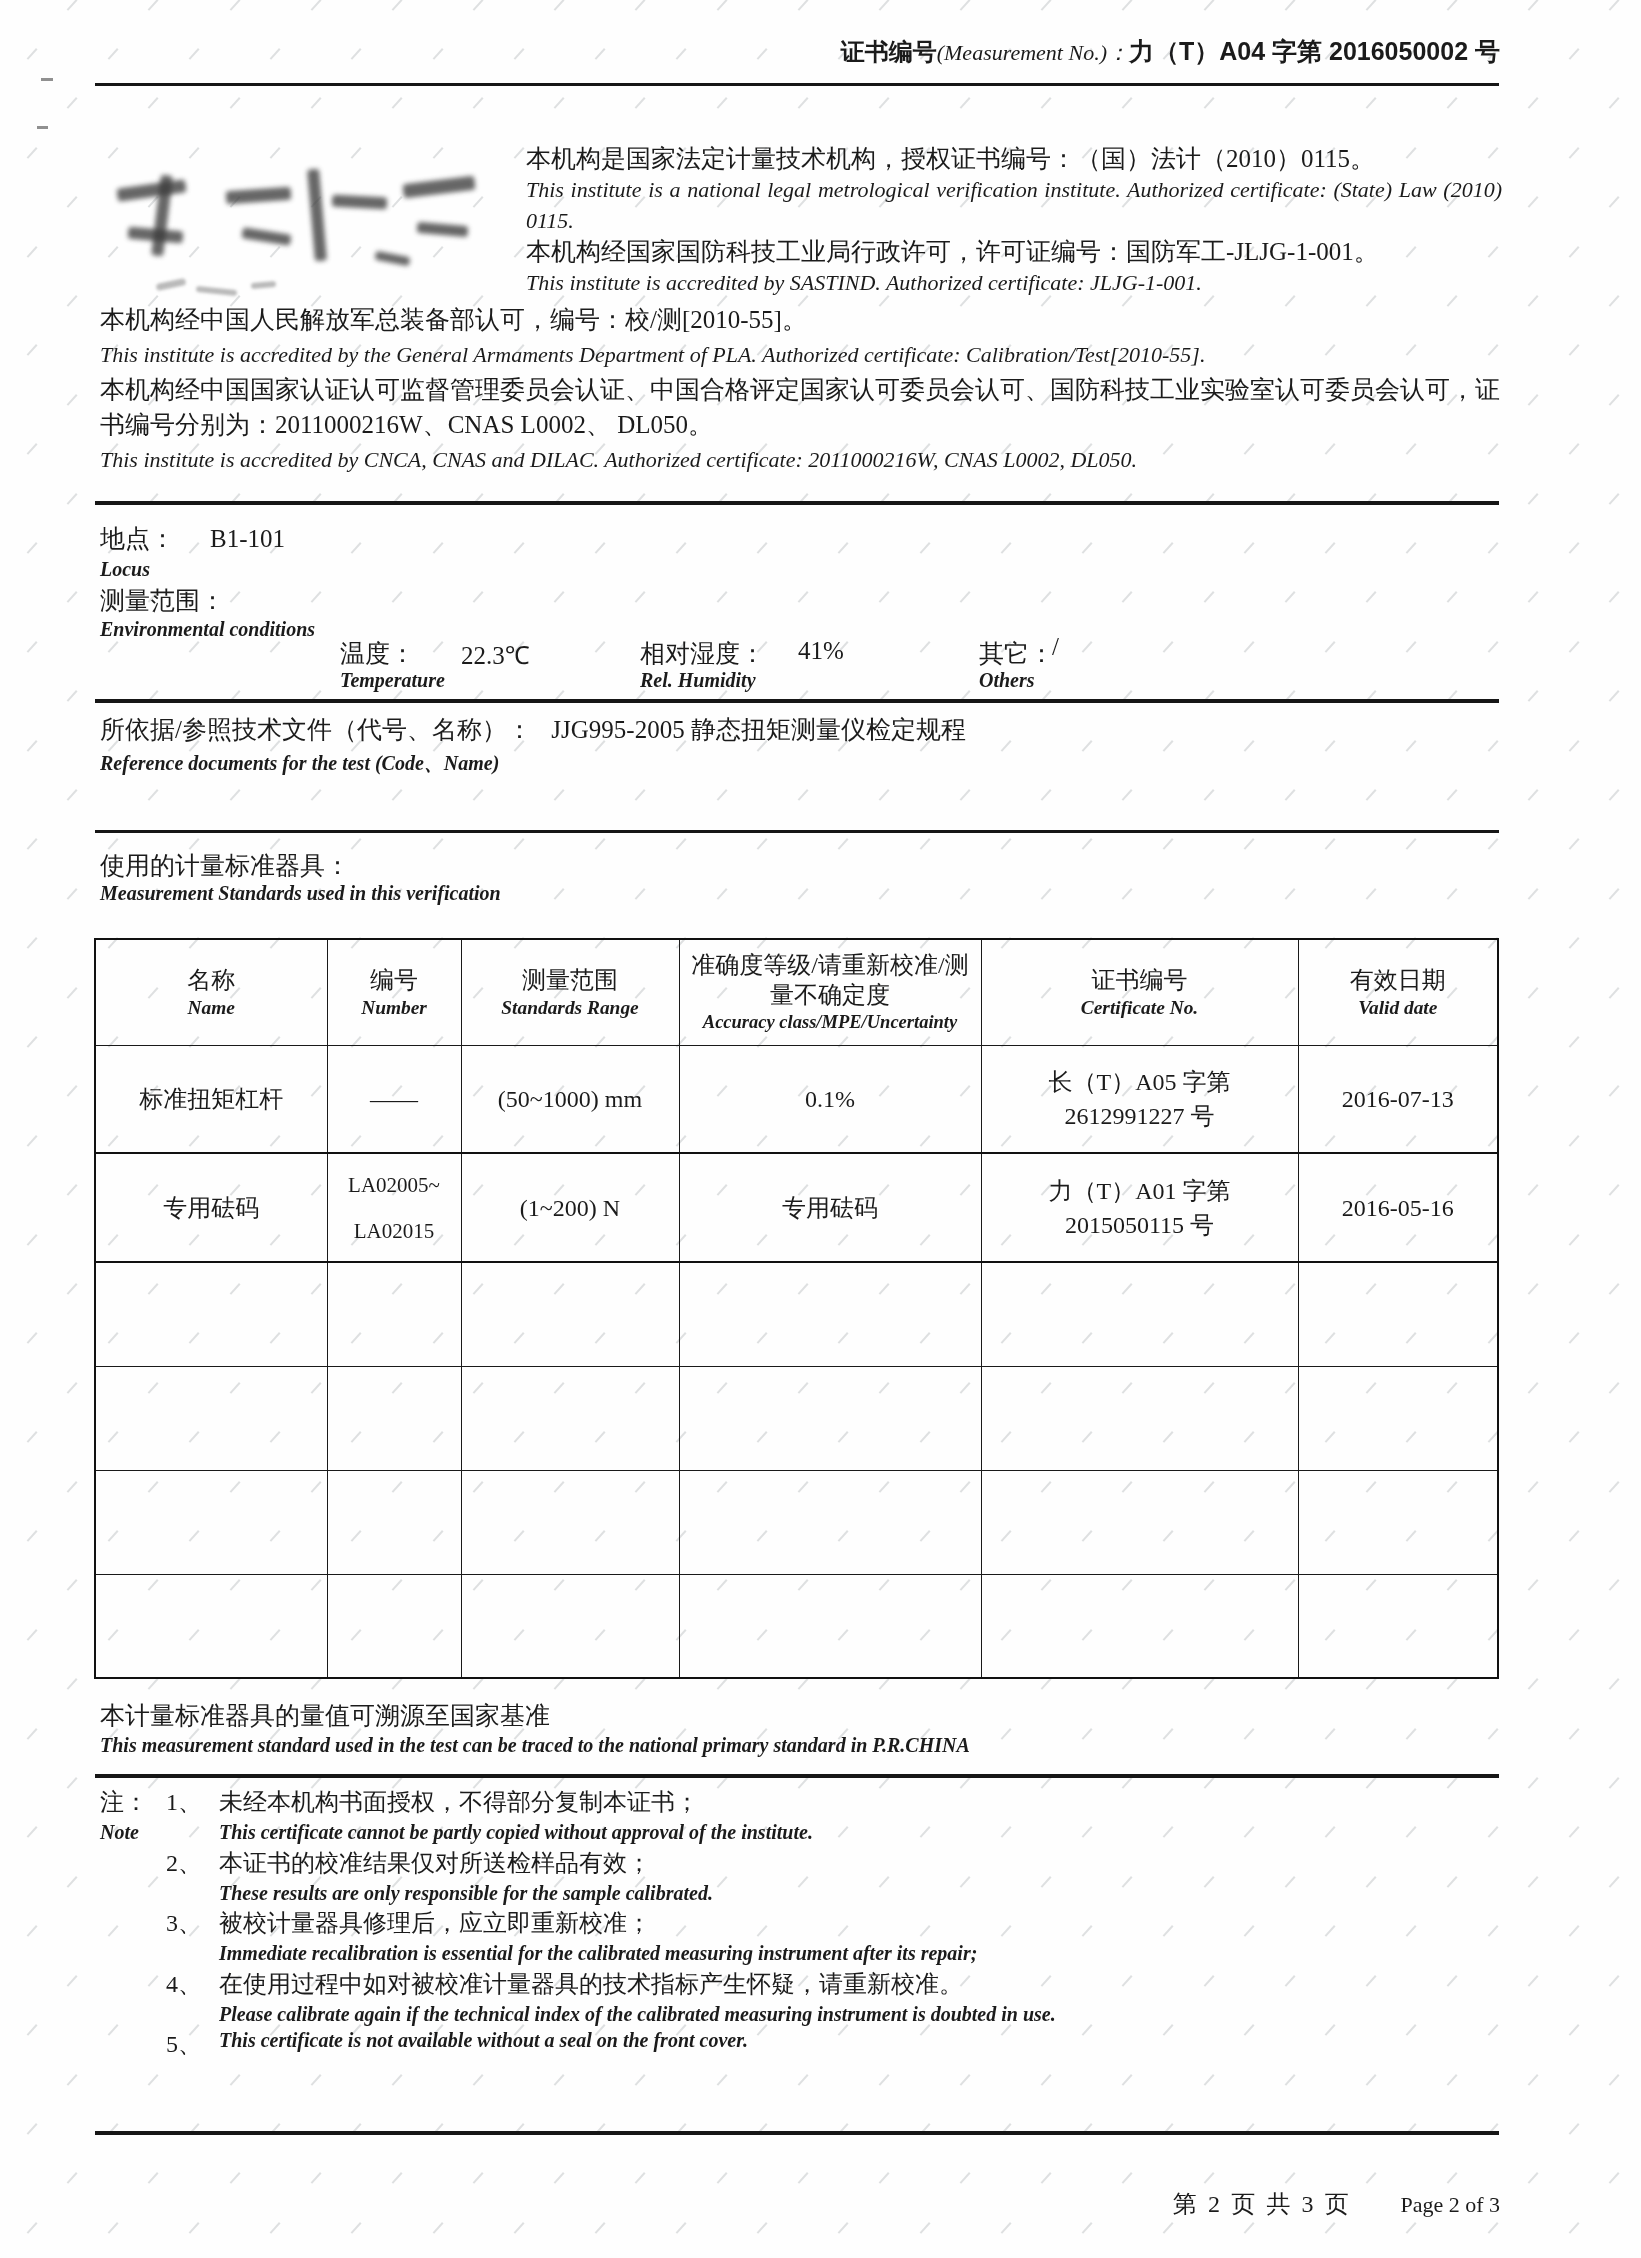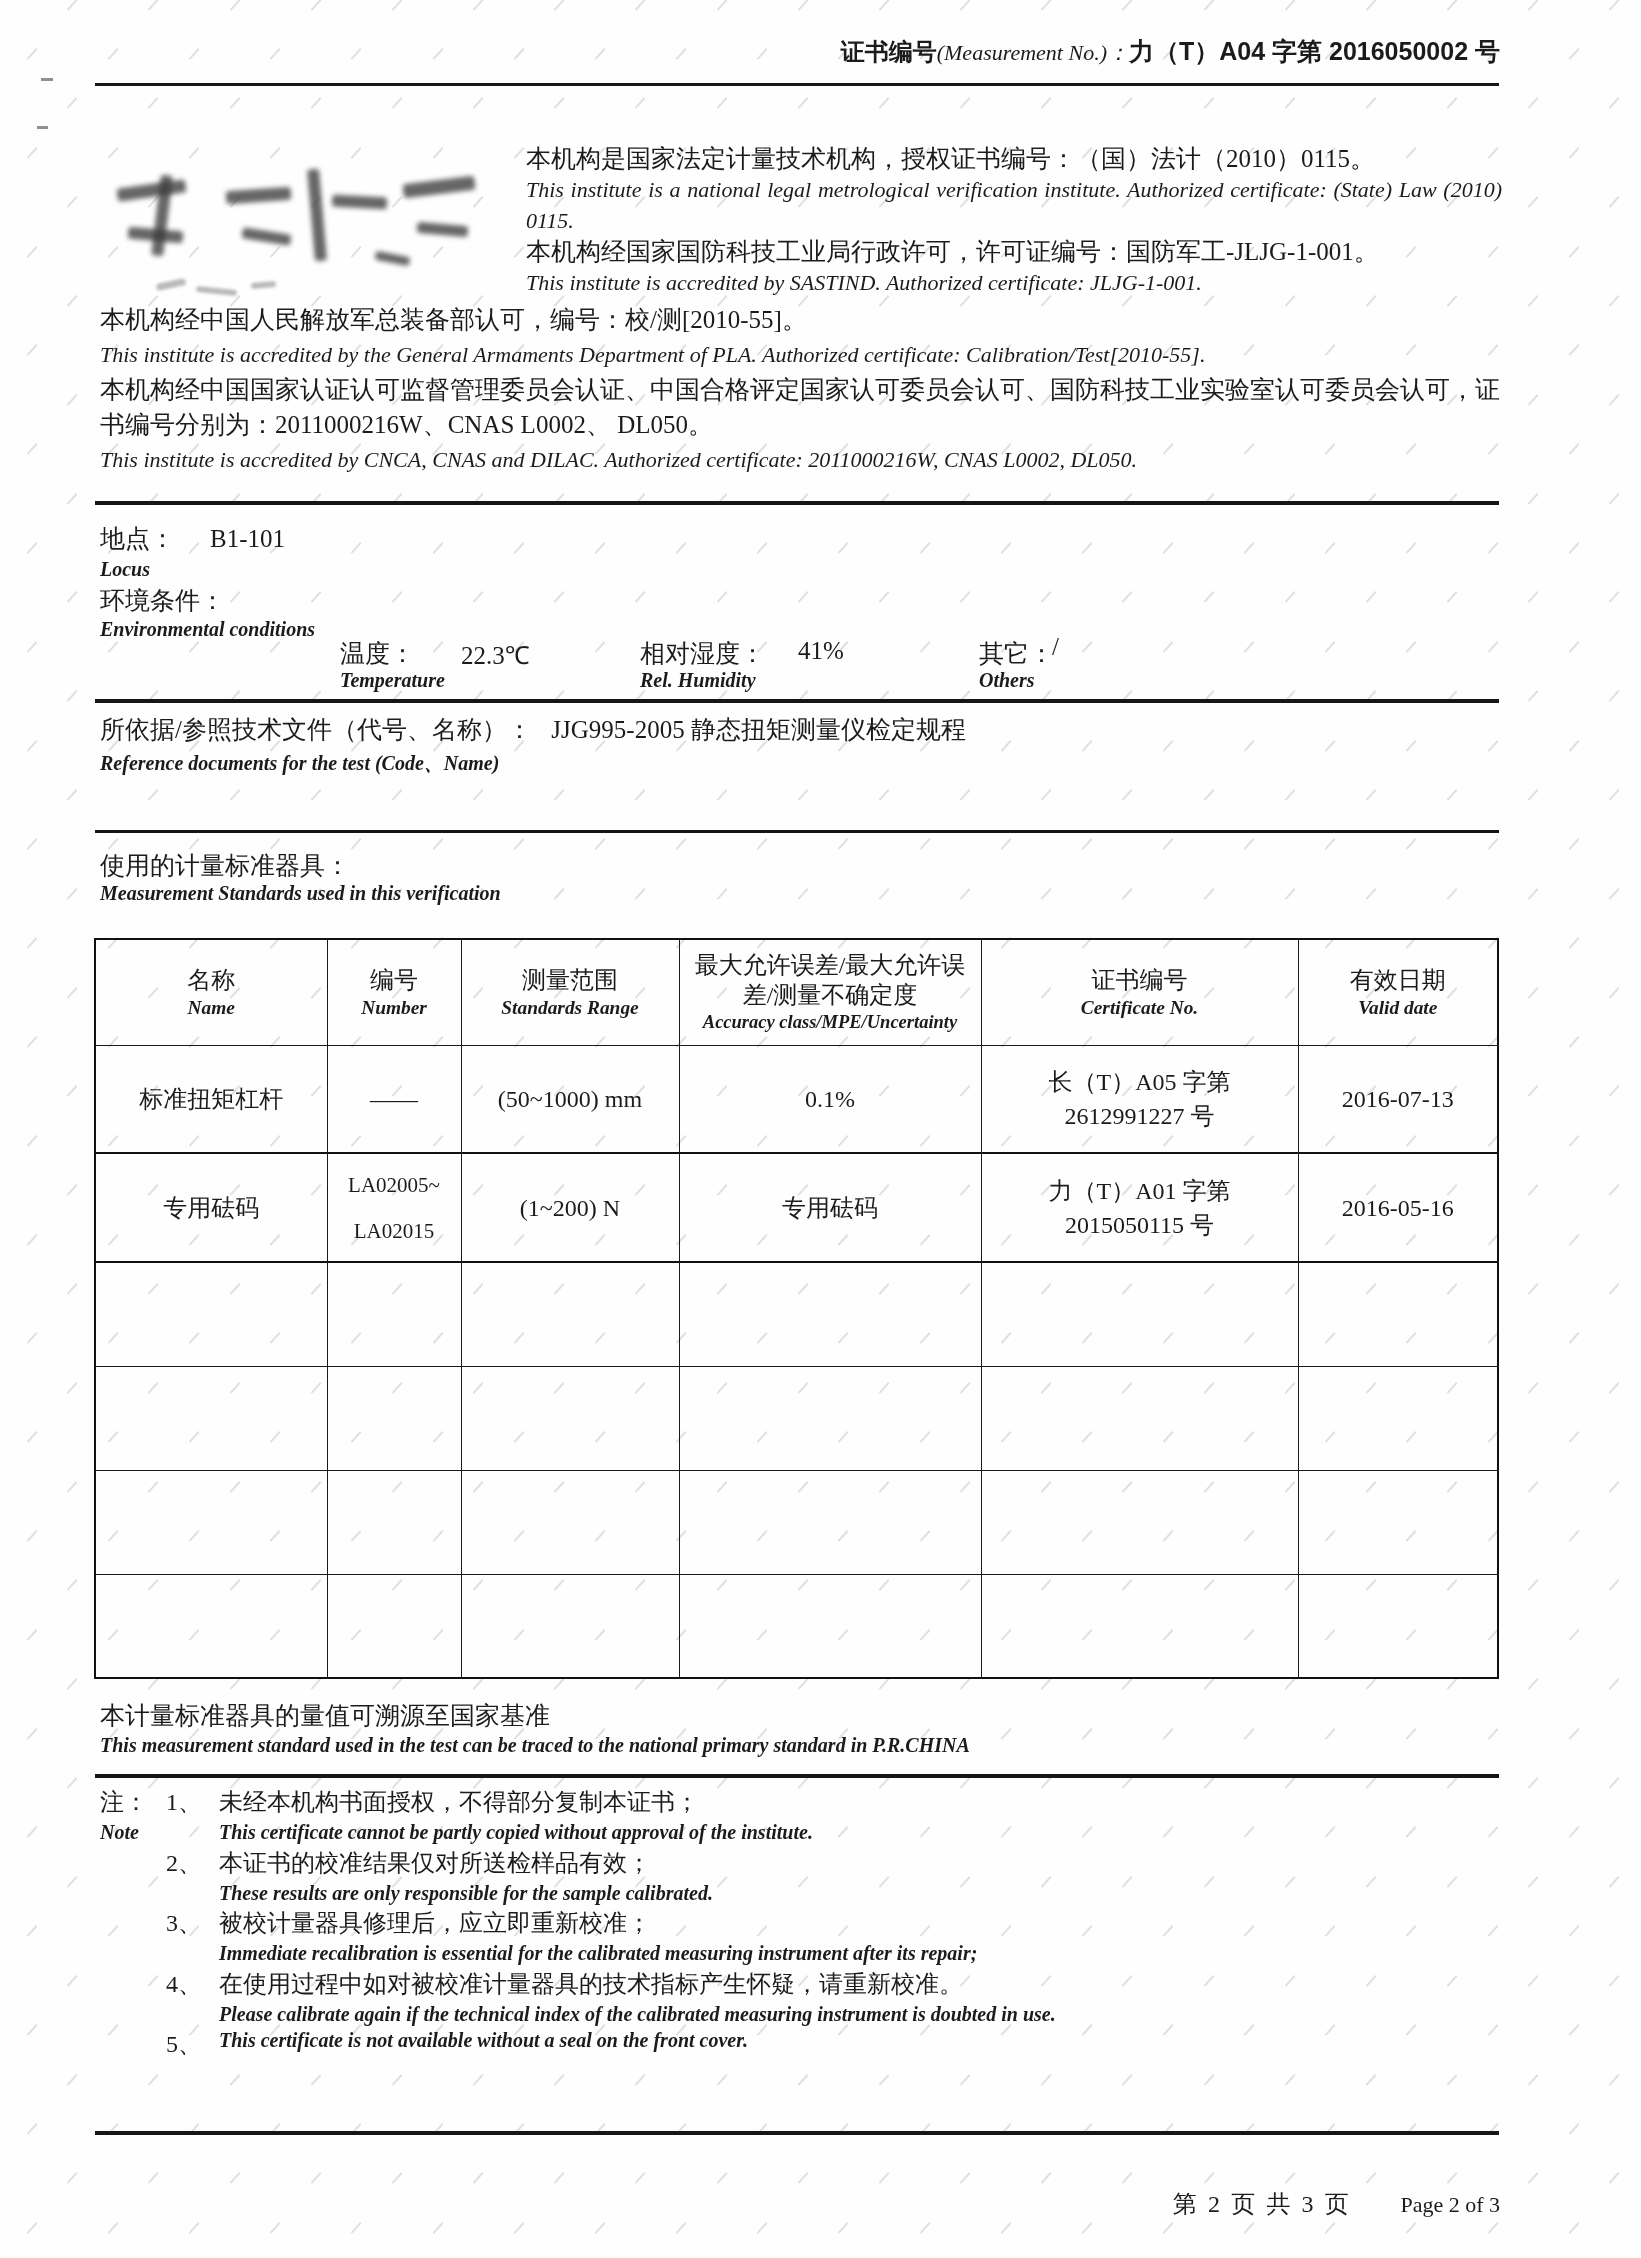--- a/index.html
+++ b/index.html
@@ -1036,21 +1036,21 @@
     <p class="cn">本机构经中国人民解放军总装备部认可，编号：校/测[2010-55]。</p>
     <p class="en">This institute is accredited by the General Armaments Department of PLA. Authorized certificate: Calibration/Test[2010-55].</p>
     <p class="cn">本机构经中国国家认证认可监督管理委员会认证、中国合格评定国家认可委员会认可、国防科技工业实验室认可委员会认可，证书编号分别为：2011000216W、CNAS L0002、 DL050。</p>
     <p class="en">This institute is accredited by CNCA, CNAS and DILAC. Authorized certificate: 2011000216W, CNAS L0002, DL050.</p>
   </div>
 
   <div class="rule r2"></div>
 
   <span class="abs lab-cn" style="left:100px;top:522px;"><span>地点：</span><span style="margin-left:35px;">B1-101</span></span>
   <span class="abs lab-en" style="left:100px;top:558px;">Locus</span>
-  <span class="abs lab-cn" style="left:100px;top:584px;">环境条件：</span>
+  <span class="abs lab-cn" style="left:100px;top:584px;">测量范围：</span>
   <span class="abs lab-en" style="left:100px;top:618px;">Environmental conditions</span>
 
   <span class="abs lab-cn" style="left:340px;top:637px;">温度：</span>
   <span class="abs lab-cn" style="left:461px;top:637px;">22.3℃</span>
   <span class="abs lab-cn" style="left:640px;top:637px;">相对湿度：</span>
   <span class="abs lab-cn" style="left:798px;top:637px;">41%</span>
   <span class="abs lab-cn" style="left:979px;top:637px;">其它：</span>
   <span class="abs lab-cn" style="left:1052px;top:633px;">/</span>
   <span class="abs lab-en" style="left:340px;top:669px;">Temperature</span>
   <span class="abs lab-en" style="left:640px;top:669px;">Rel. Humidity</span>
@@ -1083,21 +1083,21 @@
           </th>
       <th>
             <div class="th-cn">编号</div>
             <div class="th-en">Number</div>
           </th>
       <th>
             <div class="th-cn">测量范围</div>
             <div class="th-en">Standards Range</div>
           </th>
       <th>
-            <div class="th-cn">最大允许误差/最大允许误差/测量不确定度</div>
+            <div class="th-cn">准确度等级/请重新校准/测量不确定度</div>
             <div class="th-en small">Accuracy class/MPE/Uncertainty</div>
           </th>
       <th>
             <div class="th-cn">证书编号</div>
             <div class="th-en">Certificate No.</div>
           </th>
       <th>
             <div class="th-cn">有效日期</div>
             <div class="th-en">Valid date</div>
           </th>

